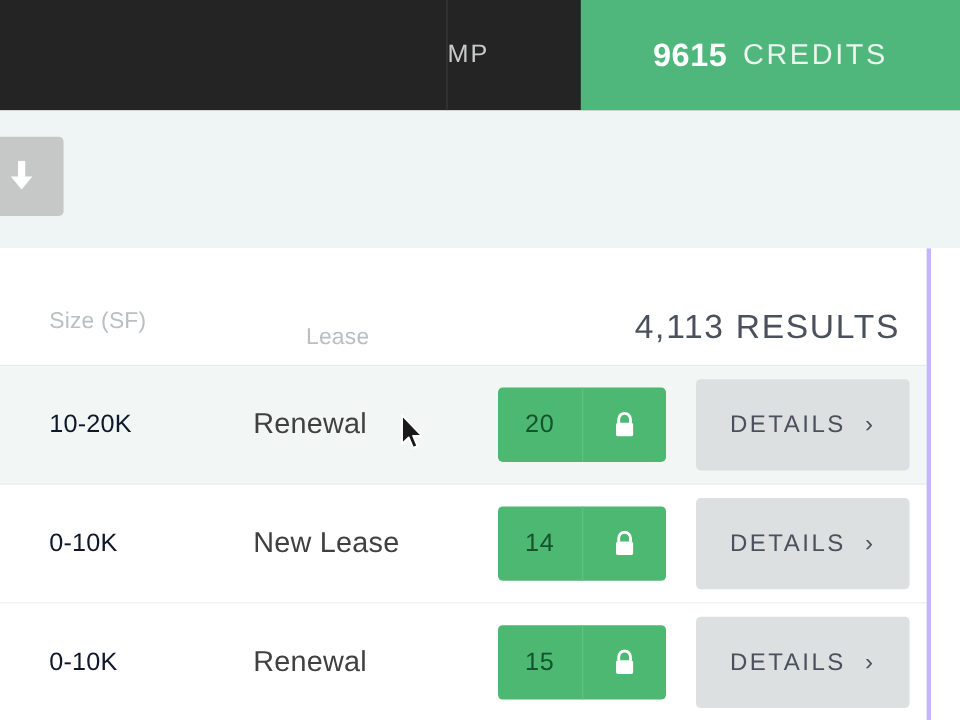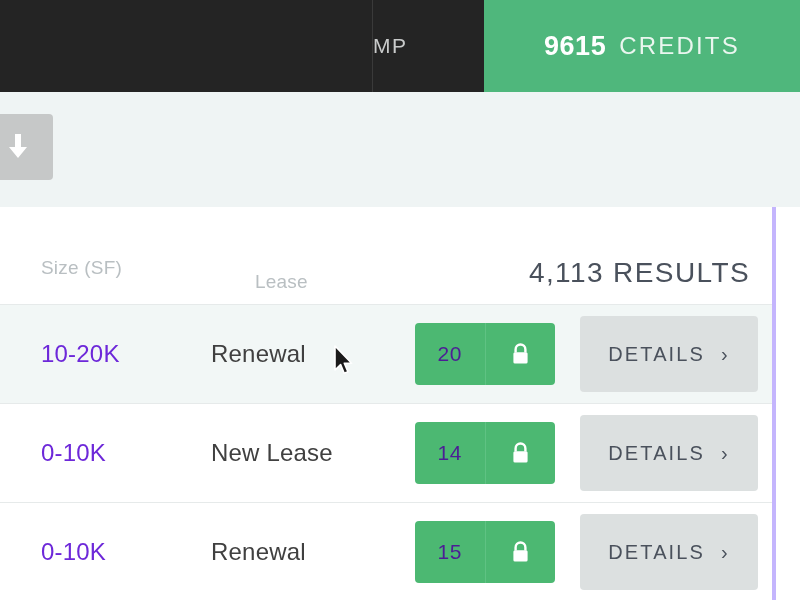--- a/index.html
+++ b/index.html
@@ -261,22 +261,22 @@
 
   .row.hovered {
     background: #F2F7F6;
   }
 
   .row .cell-size {
     position: absolute;
     left: 41px;
     top: 50%;
     transform: translateY(-50%);
-    font-size: 24px;
-    color: #6d28d9;
+    font-size: 21px;
+    color: #0f172a;
     letter-spacing: 0.2px;
   }
 
   .row .cell-lease {
     position: absolute;
     left: 211px;
     top: 50%;
     transform: translateY(-50%);
     font-size: 24px;
     color: #404040;
@@ -296,21 +296,21 @@
     display: flex;
     align-items: stretch;
     cursor: pointer;
   }
 
   .pill .pill-count {
     flex: 1;
     display: flex;
     align-items: center;
     justify-content: center;
-    color: #4c1d95;
+    color: #14532d;
     font-size: 21px;
     letter-spacing: 0.6px;
   }
 
   .pill .pill-lock {
     flex: 1;
     display: flex;
     align-items: center;
     justify-content: center;
     border-left: 1px solid #5fc283;

